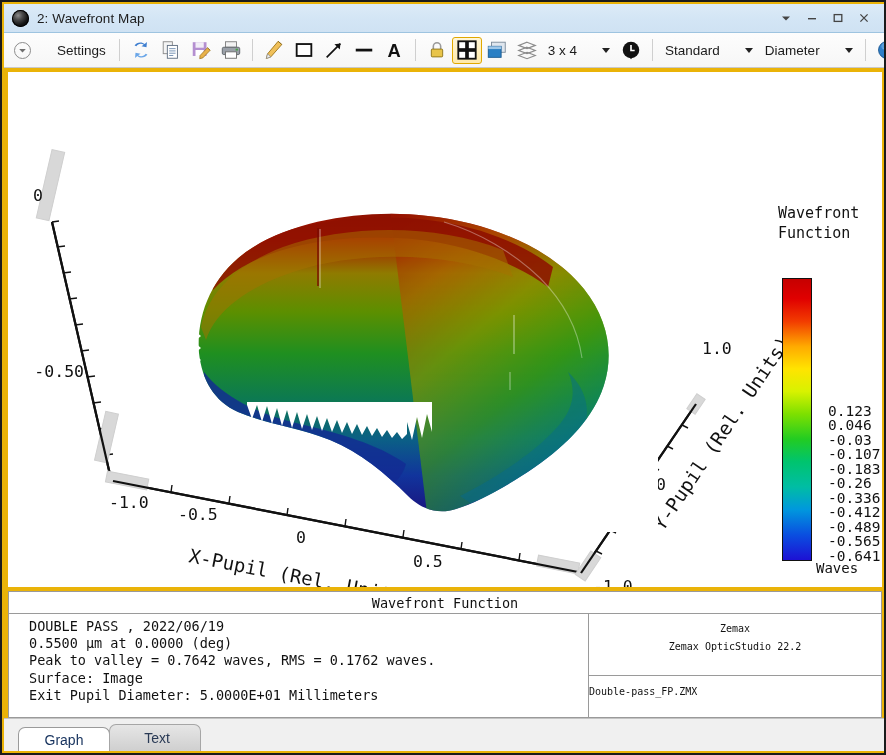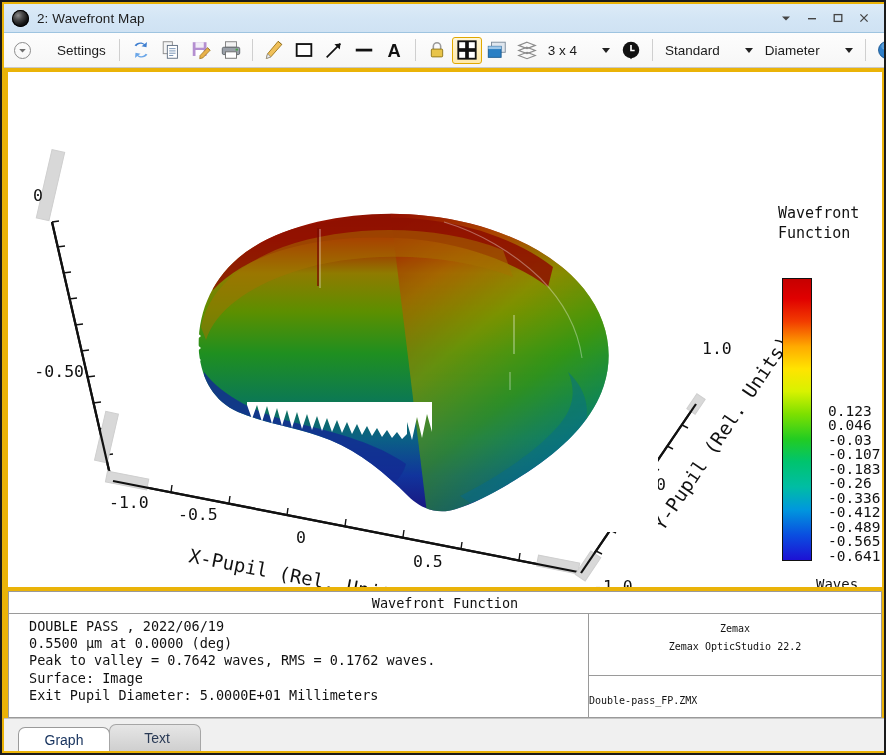--- a/index.html
+++ b/index.html
@@ -137,21 +137,21 @@
     height: 285px;
     display: flex; flex-direction: column;
     justify-content: flex-end;
   }
   .cb-tick {
     font-family: "DejaVu Sans Mono", monospace;
     font-size: 14.5px; color: #111; line-height: 1;
     white-space: pre;
   }
   #legend-units {
-    position: absolute; left: 42px; top: 372px;
+    position: absolute; left: 42px; top: 356px;
     font-family: "DejaVu Sans Mono", monospace;
     font-size: 14px; color: #111;
   }
 
   
   #info-panel {
     position: absolute; left: 6px; top: 589px;
     width: 874px; height: 127px;
     background: #ffffff;
     border: 1px solid #9a9a9a;
@@ -172,21 +172,21 @@
     font-size: 13.5px; line-height: 17.2px; color: #111; white-space: pre; margin-left: 12px;
   }
   #info-right { flex: 1 1 auto; display: flex; flex-direction: column; }
   #info-vendor {
     flex: 0 0 62px; border-bottom: 1px solid #9a9a9a;
     display: flex; flex-direction: column; align-items: center;
     padding-top: 6px;
   }
   #info-file {
     flex: 1 1 auto;
-    display: flex; flex-direction: row; align-items: center;
+    display: flex; flex-direction: row; align-items: flex-start;
     padding-top: 7px;
   }
   .info-c { font-size: 10px; line-height: 17.5px; color: #111; white-space: pre; }
 
   
   #tabstrip {
     position: absolute; left: 2px; bottom: 2px;
     width: 880px; height: 33px;
     background: #f0f0f0;
     border-top: 1px solid #c4c4c4;

